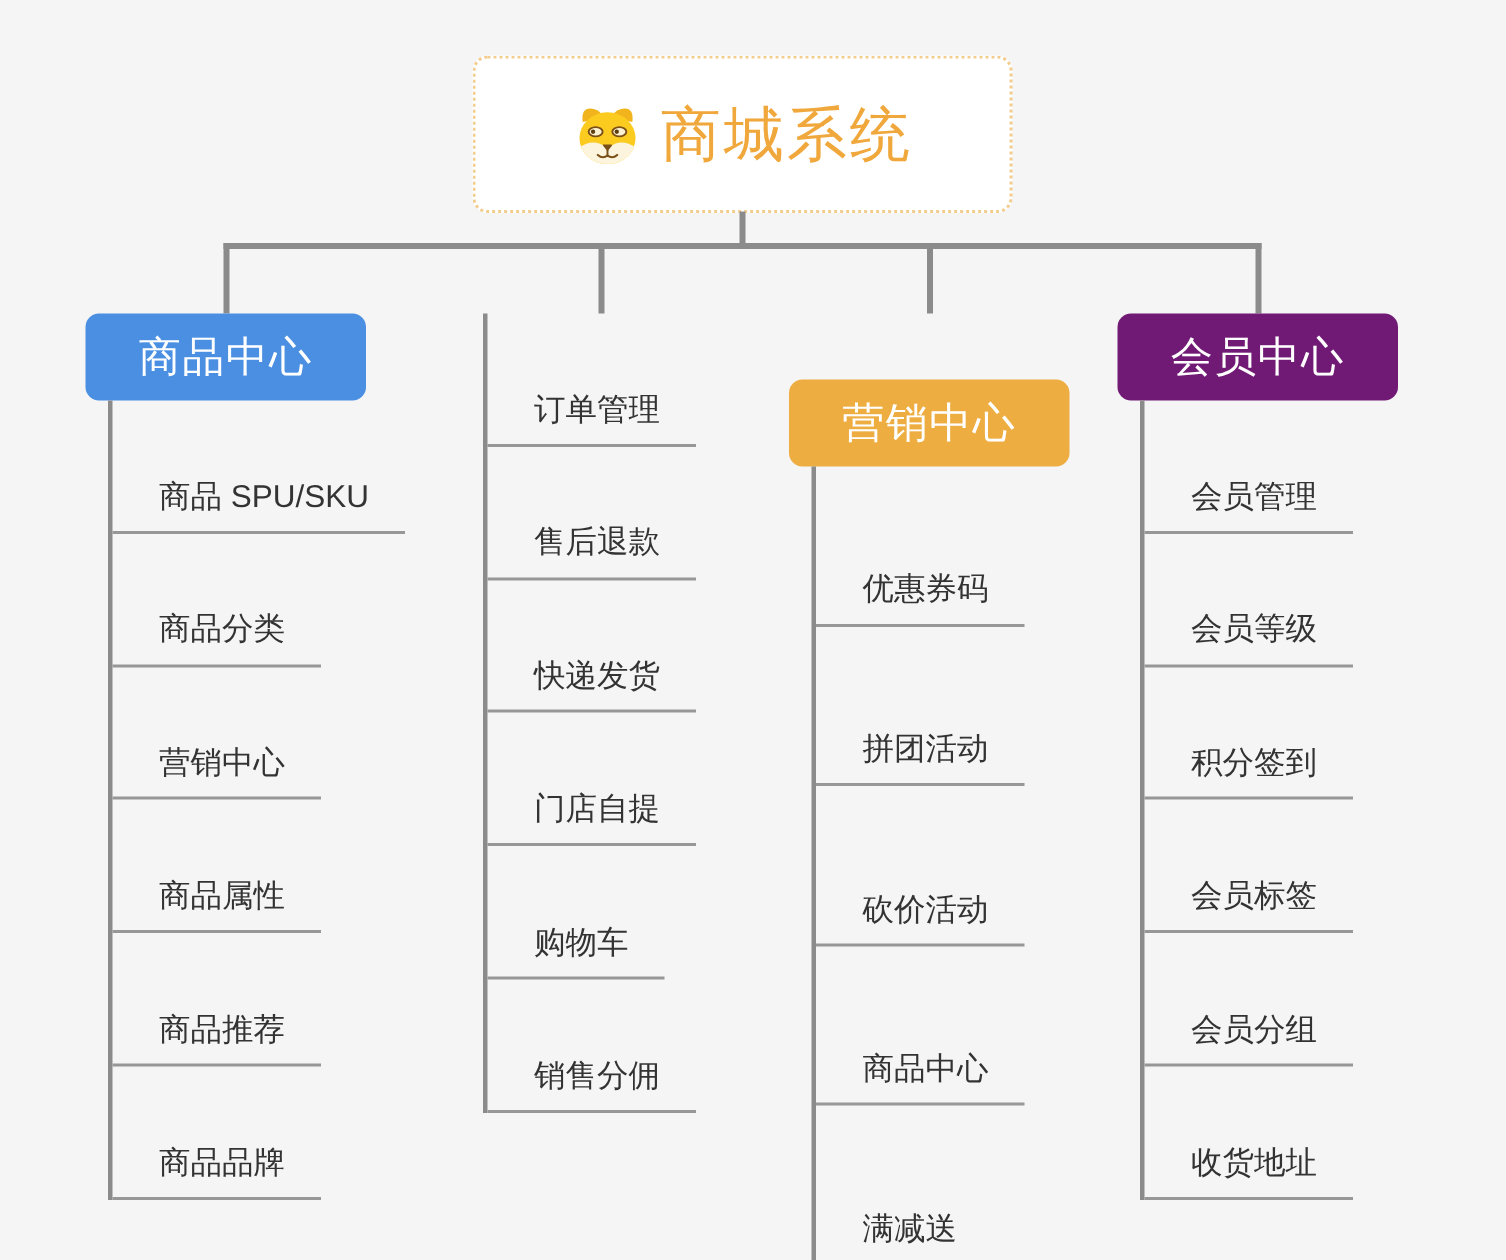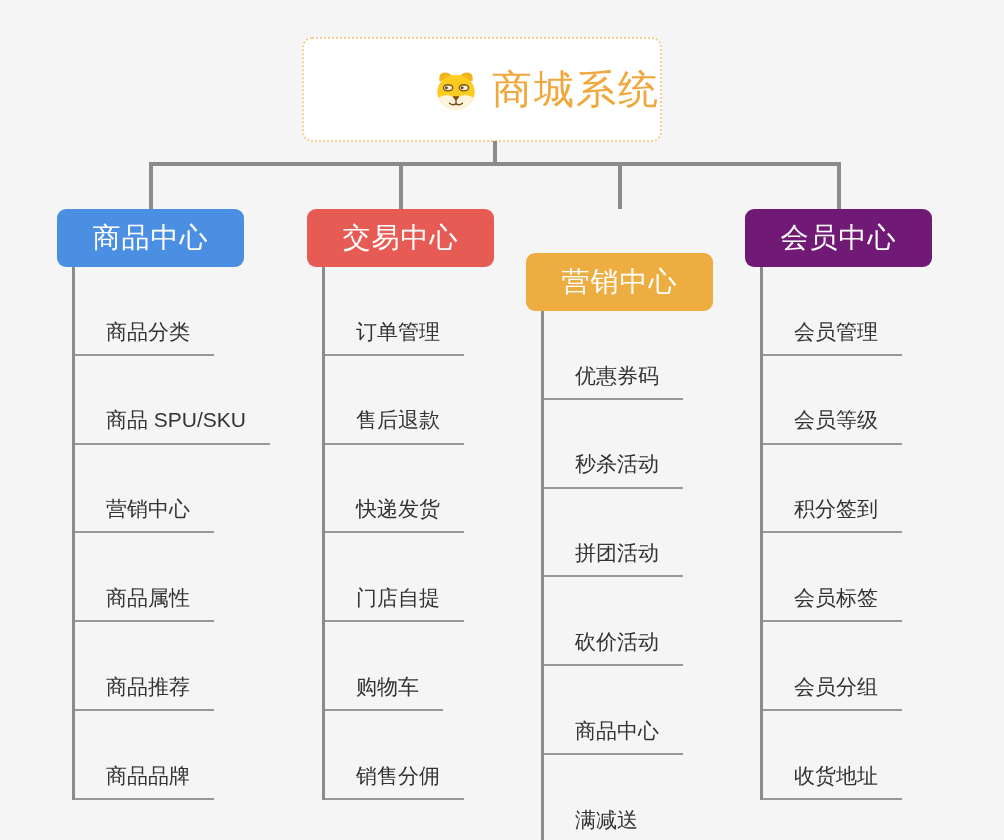--- a/index.html
+++ b/index.html
@@ -2,23 +2,23 @@
 <html><head>
 <meta charset="utf-8">
 <style>
   html,body{margin:0;padding:0;background:#e9e9e9;}
   .canvas{
     position:relative;width:1004px;height:840px;background:#f5f5f6;
     font-family:"Liberation Sans","DejaVu Sans",sans-serif;overflow:hidden;
   }
   
   .root-node{
-    position:absolute;left:302px;top:37px;width:360px;height:105px;
+    position:absolute;left:315px;top:37px;width:360px;height:105px;
     background:#ffffff;border:2px dotted #f3cd8d;border-radius:10px;
-    box-sizing:border-box;display:flex;align-items:center;justify-content:flex-end;gap:13px;
+    box-sizing:border-box;display:flex;align-items:center;justify-content:center;gap:13px;
   }
   .root-title{font-size:40px;color:#F0A83C;letter-spacing:2px;font-weight:500;}
   .root-icon{display:flex;align-items:center;}
   
   .conn{position:absolute;background:#8b8b8b;}
   .stub {left:493px;top:141px;width:4px;height:23px;}
   .hline{left:149px;top:162px;width:692px;height:4px;}
   .drop {top:162px;width:4px;height:47px;}
   .d1{left:149px}.d2{left:399px}.d3{left:618px}.d4{left:837px}
   
@@ -71,42 +71,41 @@
   <div class="conn hline"></div>
   <div class="conn drop d1"></div>
   <div class="conn drop d2"></div>
   <div class="conn drop d3"></div>
   <div class="conn drop d4"></div>
 
   <div class="branch b1">
     <div class="branch-header" style="background: rgb(74, 143, 226); text-align: right;">商品中心</div>
     <div class="branch-list">
       <div class="leaf">
-          <span class="leaf-text">商品分类</span>
+          <span class="leaf-text">商品 SPU/SKU</span>
         </div>
       <div class="leaf">
-          <span class="leaf-text">商品 SPU/SKU</span>
+          <span class="leaf-text">商品分类</span>
         </div>
       <div class="leaf">
           <span class="leaf-text">营销中心</span>
         </div>
       <div class="leaf">
           <span class="leaf-text">商品属性</span>
         </div>
       <div class="leaf">
           <span class="leaf-text">商品推荐</span>
         </div>
       <div class="leaf">
           <span class="leaf-text">商品品牌</span>
         </div>
     </div>
   </div>
 
   <div class="branch b2">
-    <div class="branch-header" style="background: rgb(231, 91, 85);">交易中心</div>
     <div class="branch-list">
       <div class="leaf">
           <span class="leaf-text">订单管理</span>
         </div>
       <div class="leaf">
           <span class="leaf-text">售后退款</span>
         </div>
       <div class="leaf">
           <span class="leaf-text">快递发货</span>
         </div>
@@ -120,23 +119,20 @@
           <span class="leaf-text">销售分佣</span>
         </div>
     </div>
   </div>
 
   <div class="branch b3">
     <div class="branch-header" style="background: rgb(237, 173, 64); margin-top: 44px;">营销中心</div>
     <div class="branch-list">
       <div class="leaf">
           <span class="leaf-text">优惠券码</span>
-        </div>
-      <div class="leaf">
-          <span class="leaf-text">秒杀活动</span>
         </div>
       <div class="leaf">
           <span class="leaf-text">拼团活动</span>
         </div>
       <div class="leaf">
           <span class="leaf-text">砍价活动</span>
         </div>
       <div class="leaf">
           <span class="leaf-text">商品中心</span>
         </div>

